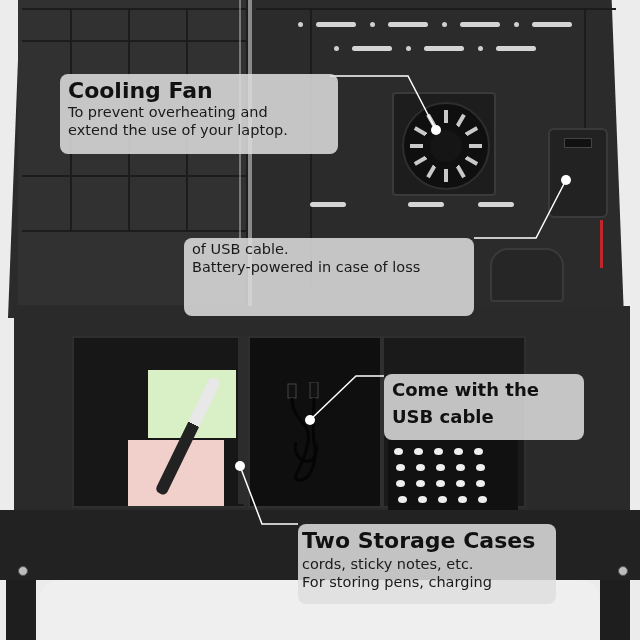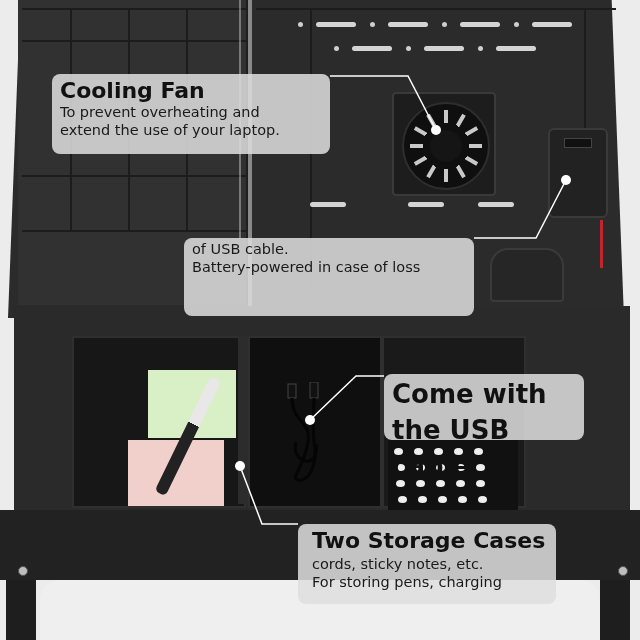--- a/index.html
+++ b/index.html
@@ -48,32 +48,32 @@
 
   .screw { position:absolute; width:8px; height:8px; border-radius:50%; background:#bdbdbd; border:1px solid #555; }
   .leg { position:absolute; top:580px; width:30px; height:60px; background:#1e1e1e; }
   .floor { position:absolute; left:40px; top:580px; width:560px; height:60px; background:#efefef; border-radius:20px 20px 0 0; }
 
   
   .callout { position:absolute; background:rgba(222,222,222,0.86); border-radius:8px; color:#111; box-sizing:border-box; }
   .callout-title { font-family:"DejaVu Sans", sans-serif; font-weight:bold; color:#111; white-space:nowrap; }
   .callout-body { font-family:"DejaVu Sans", sans-serif; color:#1a1a1a; line-height:1.22; }
 
-  .c-fan { left:52px; top:74px; width:278px; height:80px; padding:4px 8px; }
+  .c-fan { left:60px; top:74px; width:278px; height:80px; padding:4px 8px; }
   .c-fan .callout-title { font-size:22px; line-height:26px; }
   .c-fan .callout-body { font-size:14.5px; }
 
   .c-bat { left:184px; top:238px; width:290px; height:78px; padding:3px 8px; }
   .c-bat .callout-title { font-size:22px; line-height:28px; }
   .c-bat .callout-body { font-size:14.5px; }
 
   .c-usb { left:384px; top:374px; width:200px; height:66px; padding:2px 8px; }
-  .c-usb .callout-title { font-size:26px; line-height:36px; white-space:normal; }
-
-  .c-stor { left:298px; top:524px; width:258px; height:80px; padding:2px 14px; }
+  .c-usb .callout-title { font-size:18px; line-height:27px; white-space:normal; }
+
+  .c-stor { left:298px; top:524px; width:258px; height:80px; padding:2px 4px; }
   .c-stor .callout-title { font-size:22px; line-height:30px; }
   .c-stor .callout-body { font-size:14.5px; }
 
   .leader { position:absolute; left:0; top:0; width:640px; height:640px; pointer-events:none; }
 </style>
 </head>
 <body>
 
 <div class="stage">
 

